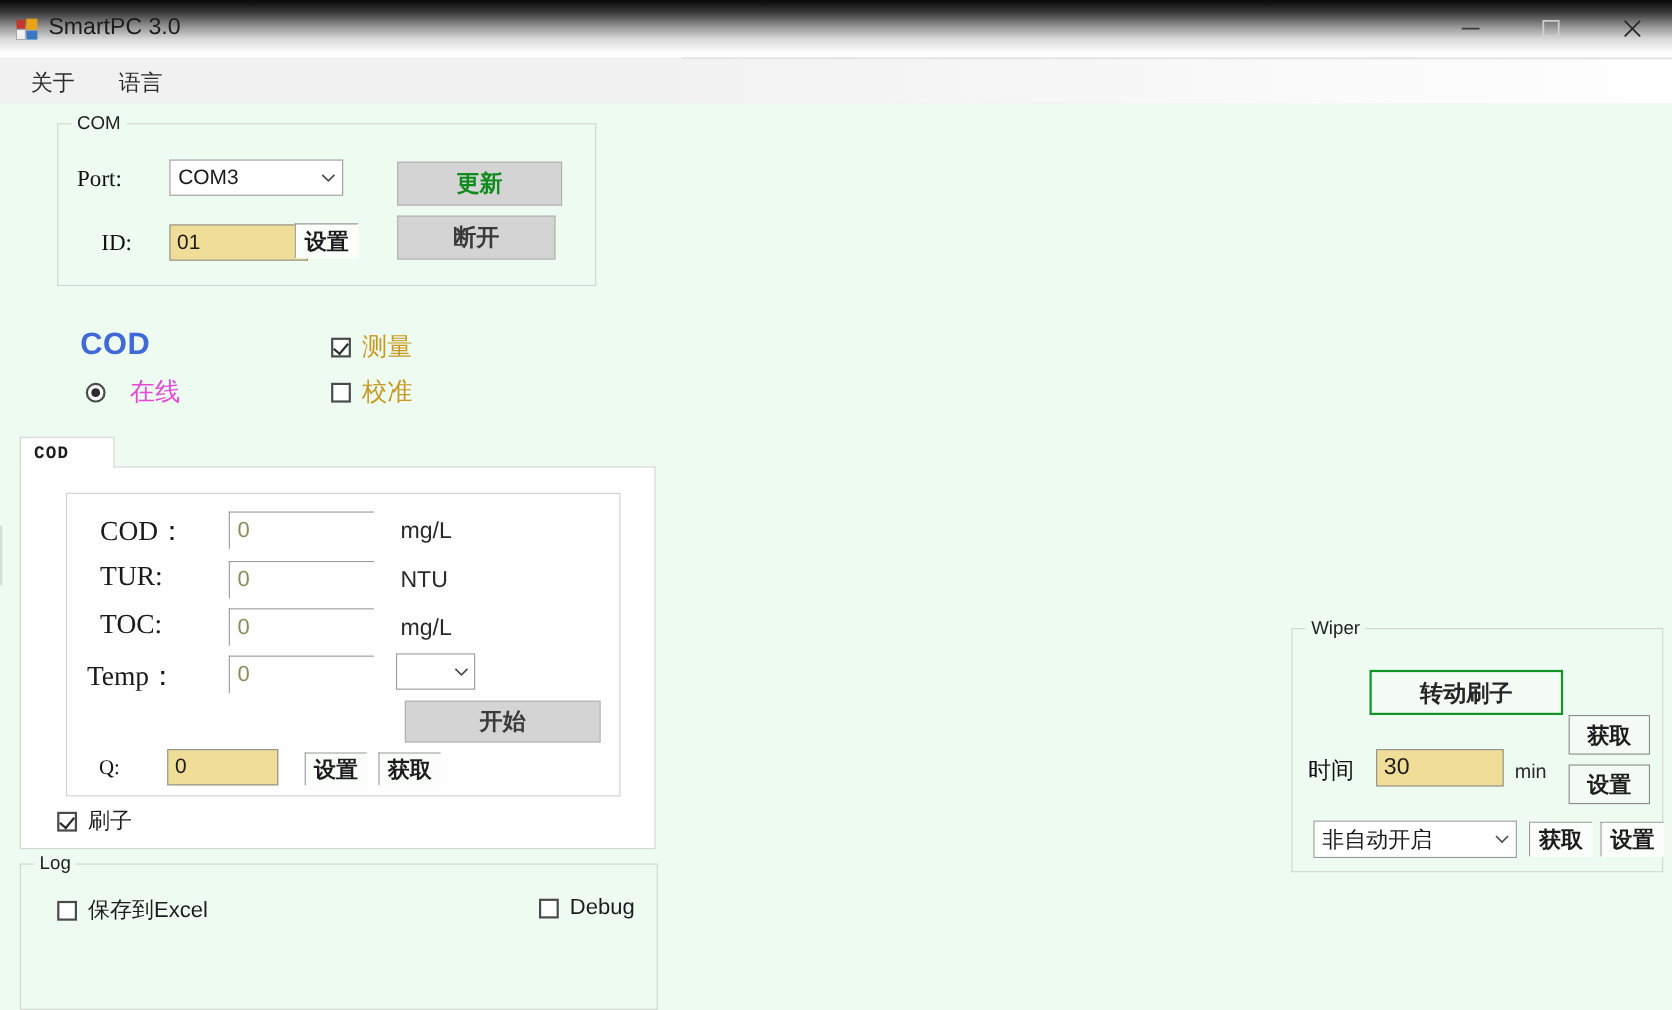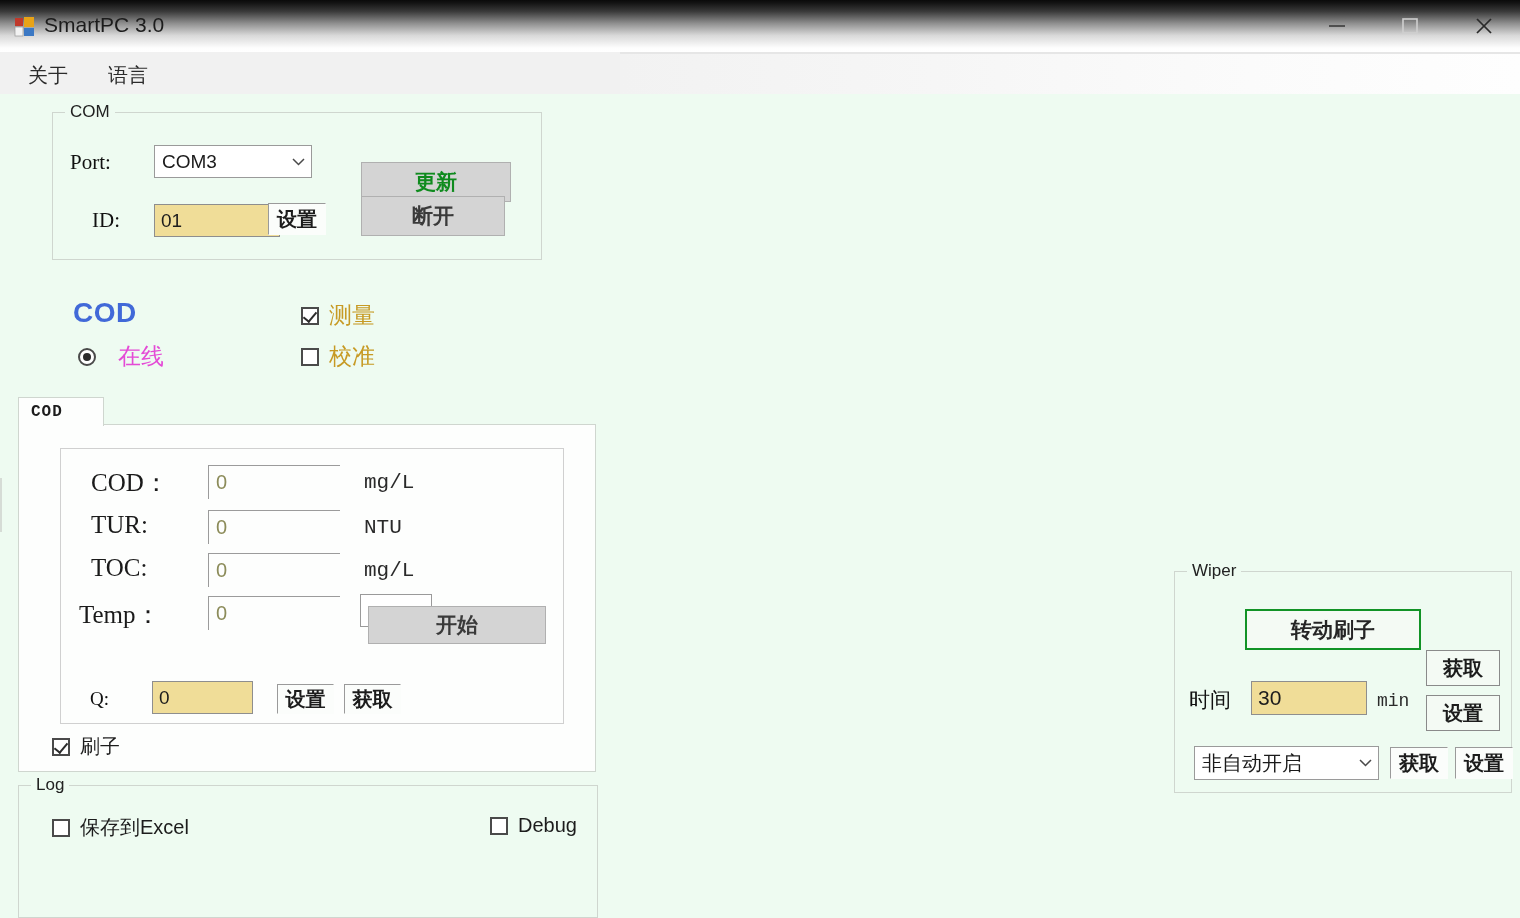--- a/index.html
+++ b/index.html
@@ -326,21 +326,21 @@
     border-bottom: none;
     display: flex;
     align-items: center;
     padding-left: 7px;
     font-family: "Liberation Sans", sans-serif;
     font-size: 20px;
     color: #8c8c5a;
   }
   .read-unit {
     position: absolute;
-    font-family: Liberation Mono, monospace;
+    font-family: Liberation Sans, sans-serif;
     font-size: 21px;
     color: #2a2a2a;
     white-space: nowrap;
   }
 
   
   #log-group { left: 18px; top: 785px; width: 580px; height: 133px; }
   .chk-label-plain {
     font-size: 20px;
     color: #1c1c1c;
@@ -430,21 +430,21 @@
     <svg width="13" height="8" viewBox="0 0 13 8">
       <polyline points="1,1 6.5,6.5 12,1" fill="none" stroke="#4a4a4a" stroke-width="1.5"></polyline>
     </svg>
   </div>
 </div>
 
 <div class="lbl-mono" style="left:92px; top:208px;">ID:</div>
 <div class="yellow-input" style="left:154px; top:204px; width:126px; height:33px;">01</div>
 <div class="btnflat" style="left:268px; top:203px; width:58px; height:32px;">设置</div>
 
-<div class="btn3d green-text" style="left:361px; top:162px; width:150px; height:40px;">更新</div>
+<div class="btn3d green-text" style="left:361px; top:147px; width:150px; height:40px;">更新</div>
 <div class="btn3d" style="left:361px; top:196px; width:144px; height:40px;">断开</div>
 
 <div class="cod-title">COD</div>
 
 <div class="radio-row">
   <div class="radio-mark"></div>
   <div class="radio-label">在线</div>
 </div>
 
 <div class="chk-row" id="chk-measure">
@@ -481,21 +481,21 @@
 
 <div class="combo" style="left:360px; top:594px; width:72px; height:33px;">
   <div class="combo-text" style="font-size:18px;">℃</div>
   <div class="chev">
     <svg width="13" height="8" viewBox="0 0 13 8">
       <polyline points="1,1 6.5,6.5 12,1" fill="none" stroke="#4a4a4a" stroke-width="1.5"></polyline>
     </svg>
   </div>
 </div>
 
-<div class="btn3d" style="left:368px; top:606px; width:178px; height:38px;">开始</div>
+<div class="btn3d" style="left:368px; top:637px; width:178px; height:38px;">开始</div>
 
 <div class="lbl-mono" style="left:90px; top:688px; font-size:19px;">Q:</div>
 <div class="yellow-input" style="left:152px; top:681px; width:101px; height:33px;">0</div>
 <div class="btnflat" style="left:277px; top:684px; width:57px; height:30px;">设置</div>
 <div class="btnflat" style="left:344px; top:684px; width:57px; height:30px;">获取</div>
 
 <div class="chk-row" style="left:52px; top:733px;">
   <div class="chk-box checked"></div>
   <div class="chk-label-plain">刷子</div>
 </div>

